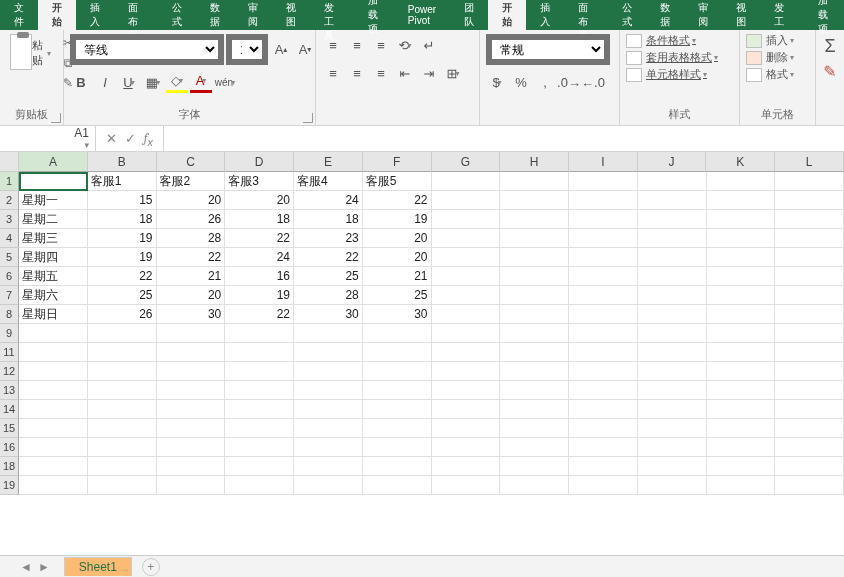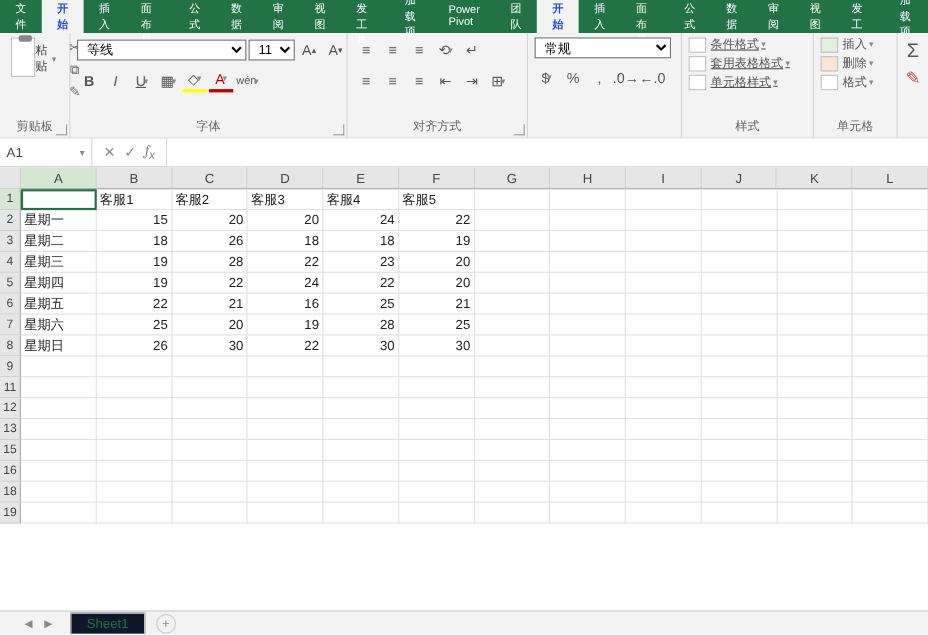--- a/index.html
+++ b/index.html
@@ -1,53 +1,53 @@
 <!DOCTYPE html>
 <html><head>
 <meta charset="utf-8">
 <style>
 * { margin: 0; padding: 0; box-sizing: border-box; font-family: "Microsoft YaHei", Arial, sans-serif; }
 body { background: #fff; overflow: hidden; width: 844px; height: 577px; }
 
 
 .menubar { background: #217346; height: 30px; display: flex; align-items: stretch; color: #fff; font-size: 10px; }
 .menu-item { padding: 0 14px; display: flex; align-items: center; cursor: pointer; }
-.menu-item.active { background: #f3f3f3; color: #1d4ed8; font-weight: bold; }
+.menu-item.active { background: #f3f3f3; color: #404040; font-weight: bold; }
 .menu-item.file { font-weight: normal; }
 
 
 .ribbon { background: #f3f3f3; border-bottom: 1px solid #d4d4d4; height: 96px; display: flex; }
 .group { border-right: 1px solid #d4d4d4; display: flex; flex-direction: column; }
 .group-inner { flex: 1; display: flex; align-items: flex-start; padding: 4px 6px; }
 .group-label { text-align: center; font-size: 11px; color: #666; padding: 2px 0 3px; position: relative; }
 .group-label .launcher { position: absolute; right: 2px; bottom: 2px; width: 10px; height: 10px; border: 1px solid #999; border-left: none; border-top: none; }
 
 
 .big-btn { display: flex; flex-direction: row; align-items: center; padding: 0 4px; font-size: 11px; color: #444; }
 .paste-icon { width: 28px; height: 36px; background: #fff; border: 1px solid #c0c0c0; position: relative; margin-bottom: 2px; }
 .paste-icon::before { content: ""; position: absolute; top: -3px; left: 6px; width: 12px; height: 6px; background: #888; border-radius: 2px; }
 .small-btns { display: flex; flex-direction: column; gap: 2px; margin-left: 4px; }
 .small-btn { width: 18px; height: 18px; display: flex; align-items: center; justify-content: center; color: #666; font-size: 12px; }
 
 
 .font-row { display: flex; align-items: center; gap: 2px; margin-bottom: 6px; }
-.font-select { background: #fff; border: 1px solid #737373; height: 19px; font-size: 12px; padding: 0 4px; }
+.font-select { background: #fff; border: 6px solid #737373; height: 31px; font-size: 12px; padding: 0 4px; }
 .ribbon-btn { width: 22px; height: 22px; display: flex; align-items: center; justify-content: center; color: #555; font-size: 13px; }
 .dd { font-size: 8px; color: #888; margin-left: -2px; }
 
 
 .style-item { display: flex; align-items: center; gap: 4px; font-size: 11px; color: #555; padding: 1px 4px; text-decoration: underline; }
 .style-icon { width: 16px; height: 14px; border: 1px solid #c0c0c0; background: #fff; }
 
 
 .cell-item { display: flex; align-items: center; gap: 4px; font-size: 11px; color: #555; padding: 1px 4px; }
 
 
 .formula-bar { height: 26px; border-bottom: 1px solid #d4d4d4; display: flex; align-items: stretch; background: #fff; }
-.namebox { width: 84px; border-right: 1px solid #d4d4d4; display: flex; align-items: center; padding: 0 6px; font-size: 12px; color: #444; }
+.namebox { width: 96px; border-right: 1px solid #d4d4d4; display: flex; align-items: flex-end; padding: 0 6px; font-size: 12px; color: #444; flex-direction: column; }
 .namebox .dd2 { margin-left: auto; color: #888; font-size: 9px; }
 .fx-btns { display: flex; align-items: center; gap: 8px; padding: 0 10px; border-right: 1px solid #d4d4d4; color: #888; font-size: 13px; }
 .fx-label { font-style: italic; font-family: "Cambria", serif; }
 .formula-input { flex: 1; border: none; outline: none; font-size: 12px; padding: 0 6px; }
 
 
 .grid-wrap { position: relative; height: 400px; overflow: hidden; user-select: none; }
 .col-headers { display: flex; position: sticky; top: 0; background: #e6e6e6; }
 .corner { width: 20px; height: 20px; background: #e6e6e6; border-right: 1px solid #ccc; border-bottom: 1px solid #ccc; }
 .col-h { width: 72px; height: 20px; border-right: 1px solid #ccc; border-bottom: 1px solid #aaa; font-size: 12px; color: #444; display: flex; align-items: center; justify-content: center; background: #e6e6e6; }
@@ -56,21 +56,21 @@
 .row { display: flex; }
 .row-h { width: 20px; height: 19px; border-right: 1px solid #aaa; border-bottom: 1px solid #ccc; font-size: 11px; color: #444; display: flex; align-items: center; justify-content: center; background: #e6e6e6; }
 .row-h.active { background: #d3e7d3; }
 .cell { width: 72px; height: 19px; border-right: 1px solid #e0e0e0; border-bottom: 1px solid #e0e0e0; font-size: 12px; color: #222; padding: 0 3px; display: flex; align-items: center; overflow: hidden; white-space: nowrap; }
 .cell.num { justify-content: flex-end; }
 .cell.selected { border: 2px solid #217346; padding: 0 1px; height: 19px; width: 72px; position: relative; }
 
 
 .sheet-tabs { position: absolute; bottom: 0; left: 0; right: 0; height: 22px; border-top: 1px solid #ccc; background: #f3f3f3; display: flex; align-items: center; padding-left: 20px; font-size: 12px; }
 .nav-arrows { display: flex; gap: 6px; color: #888; margin-right: 14px; }
-.sheet-tab { padding: 2px 14px; background: #0f172a; border: 1px solid #ccc; border-bottom: none; color: #217346; }
+.sheet-tab { padding: 2px 14px; background: #fdba74; border: 1px solid #ccc; border-bottom: none; color: #217346; }
 .add-sheet { width: 18px; height: 18px; border: 1px solid #ccc; border-radius: 50%; margin-left: 10px; display: flex; align-items: center; justify-content: center; color: #888; }
 
 .sigma { font-size: 18px; color: #555; padding: 4px; }
 .pencil { width: 20px; height: 20px; display: flex; align-items: center; justify-content: center; color: #c0504d; }
 </style>
 </head>
 <body>
 
 <div class="menubar">
   <div class="menu-item file">文件</div>
@@ -154,21 +154,20 @@
       </div>
       <div class="font-row">
         <div class="ribbon-btn">≡</div>
         <div class="ribbon-btn">≡</div>
         <div class="ribbon-btn">≡</div>
         <div class="ribbon-btn">⇤</div>
         <div class="ribbon-btn">⇥</div>
         <div class="ribbon-btn">⊞<span class="dd">▾</span></div>
       </div>
     </div>
-    <div class="group-label"><span>对齐方式</span><span class="launcher"></span></div>
   </div>
 
   <div class="group" style="width:140px">
     <div class="group-inner" style="flex-direction:column;">
       <div class="font-row">
         <select class="font-select" style="width:124px"><option>常规</option></select>
       </div>
       <div class="font-row">
         <div class="ribbon-btn">$<span class="dd">▾</span></div>
         <div class="ribbon-btn">%</div>
@@ -434,20 +433,35 @@
         <div class="cell"></div>
         <div class="cell"></div>
         <div class="cell"></div>
         <div class="cell"></div>
         <div class="cell"></div>
         <div class="cell"></div>
         <div class="cell"></div>
         <div class="cell"></div>
       </div>
       <div class="row">
+        <div class="row-h">14</div>
+        <div class="cell"></div>
+        <div class="cell"></div>
+        <div class="cell"></div>
+        <div class="cell"></div>
+        <div class="cell"></div>
+        <div class="cell"></div>
+        <div class="cell"></div>
+        <div class="cell"></div>
+        <div class="cell"></div>
+        <div class="cell"></div>
+        <div class="cell"></div>
+        <div class="cell"></div>
+      </div>
+      <div class="row">
         <div class="row-h">15</div>
         <div class="cell"></div>
         <div class="cell"></div>
         <div class="cell"></div>
         <div class="cell"></div>
         <div class="cell"></div>
         <div class="cell"></div>
         <div class="cell"></div>
         <div class="cell"></div>
         <div class="cell"></div>

